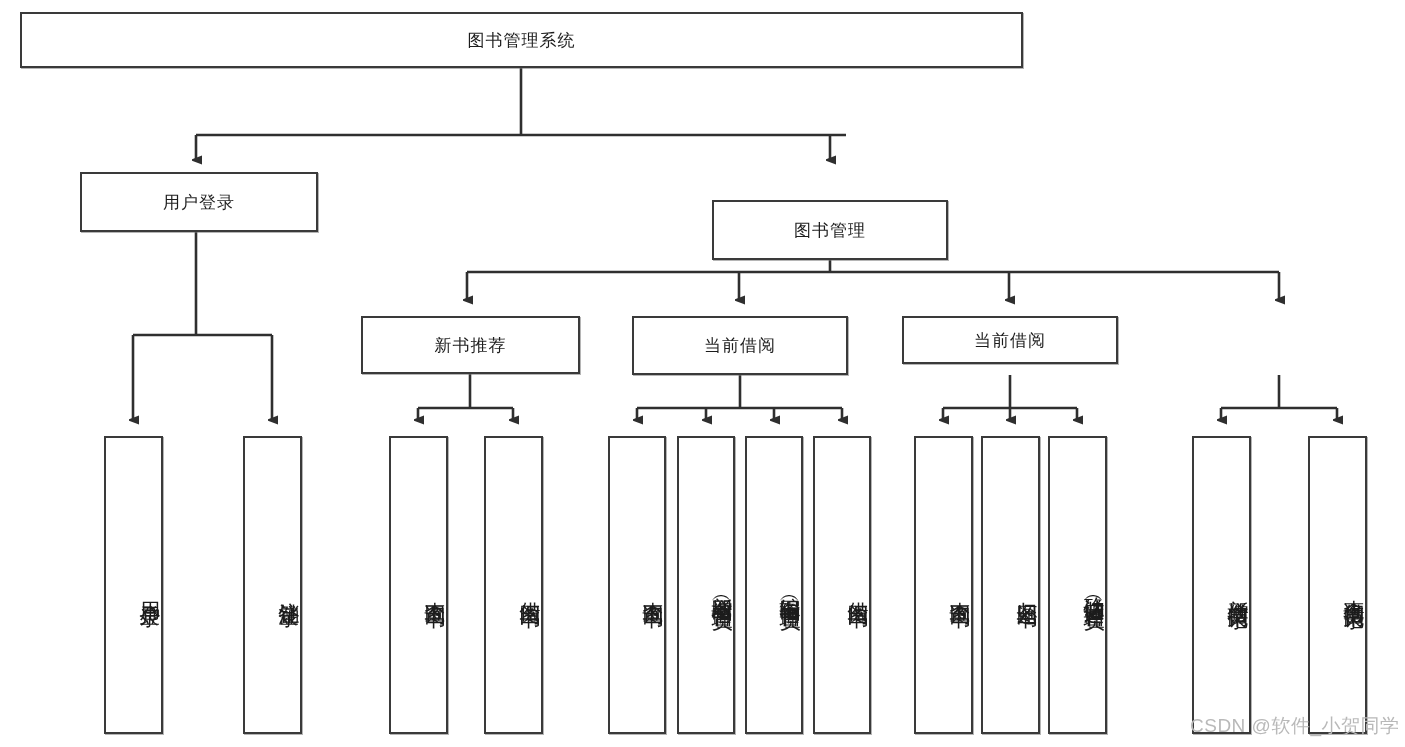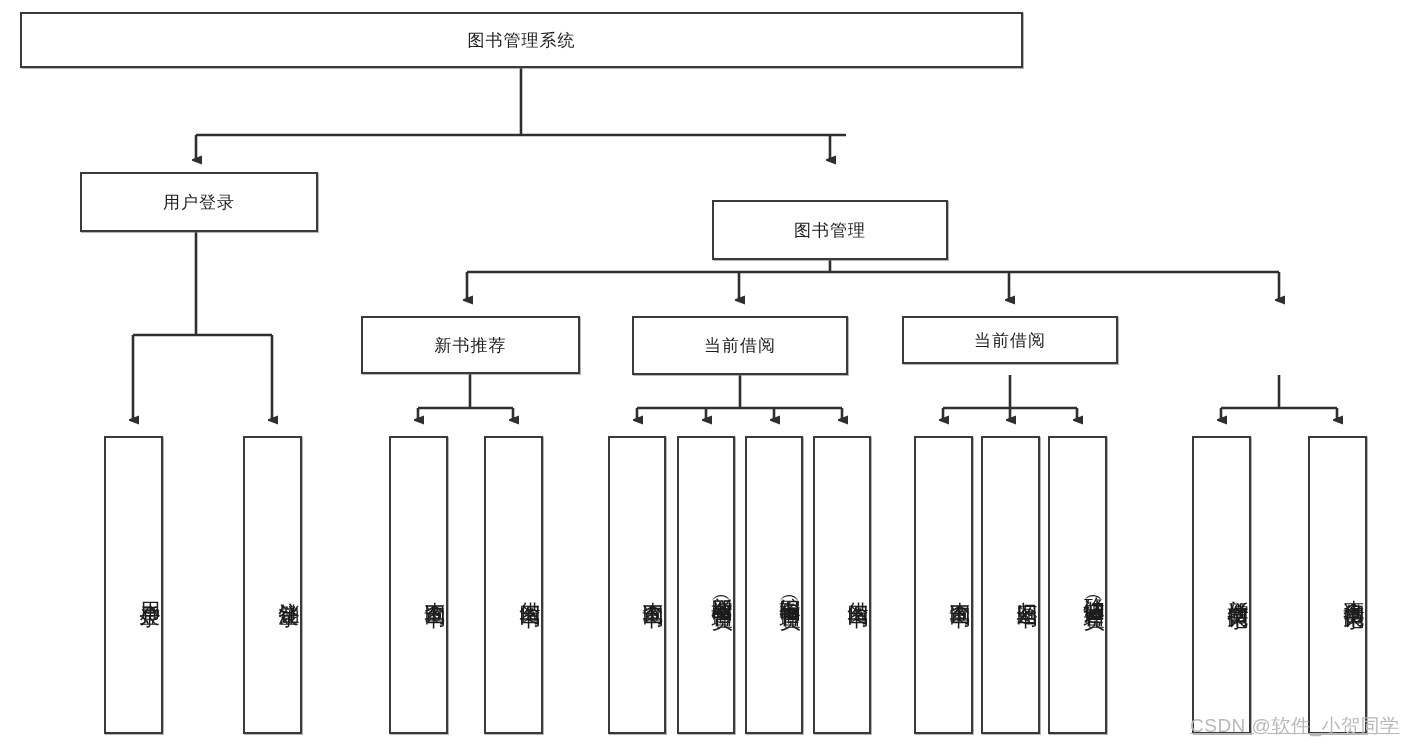--- a/index.html
+++ b/index.html
@@ -175,15 +175,15 @@
     <span>确认归还（管理员）</span>
   </div>
 
   <div class="node vert" style="left:1192px; top:436px; width:59px; height:298px;">
     <span>新增借阅记录</span>
   </div>
   <div class="node vert" style="left:1308px; top:436px; width:59px; height:298px;">
     <span>查询借阅记录</span>
   </div>
 
-  <div class="watermark" style="left:1190px; top:713px;text-decoration:underline;">CSDN @软件_小贺同学</div>
+  <div class="watermark" style="left:1190px; top:713px;">CSDN @软件_小贺同学</div>
 
 </div>
 
 </body></html>

